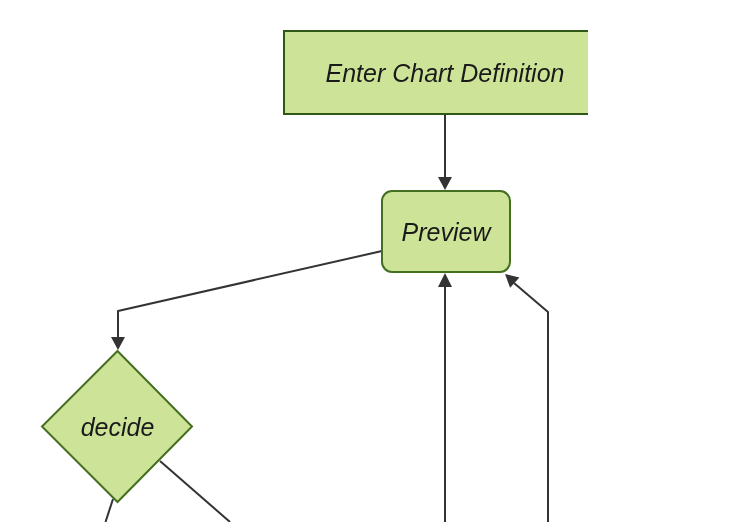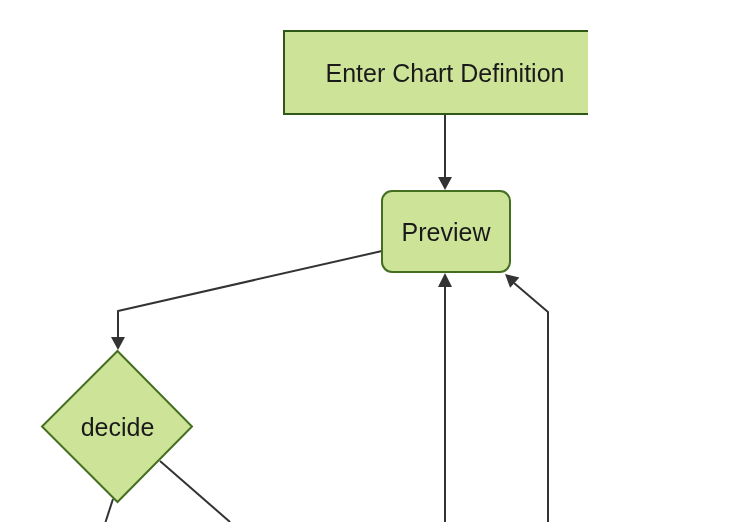--- a/index.html
+++ b/index.html
@@ -1,18 +1,19 @@
 <!DOCTYPE html>
 <html><head>
 <meta charset="utf-8">
 <style>
   html, body { margin: 0; padding: 0; background: #ffffff; }
   .canvas-wrap {
     width: 588px; height: 522px; overflow: hidden; background: #ffffff;
     position: relative;
+    font-style: italic;
   }
   svg { display: block; }
   .node-shape {
     fill: #cde498;
     stroke: #446f20;
     stroke-width: 2;
   }
   .node-rect-main { stroke: #2f5716; }
   .edge-line {
     stroke: #333333;

